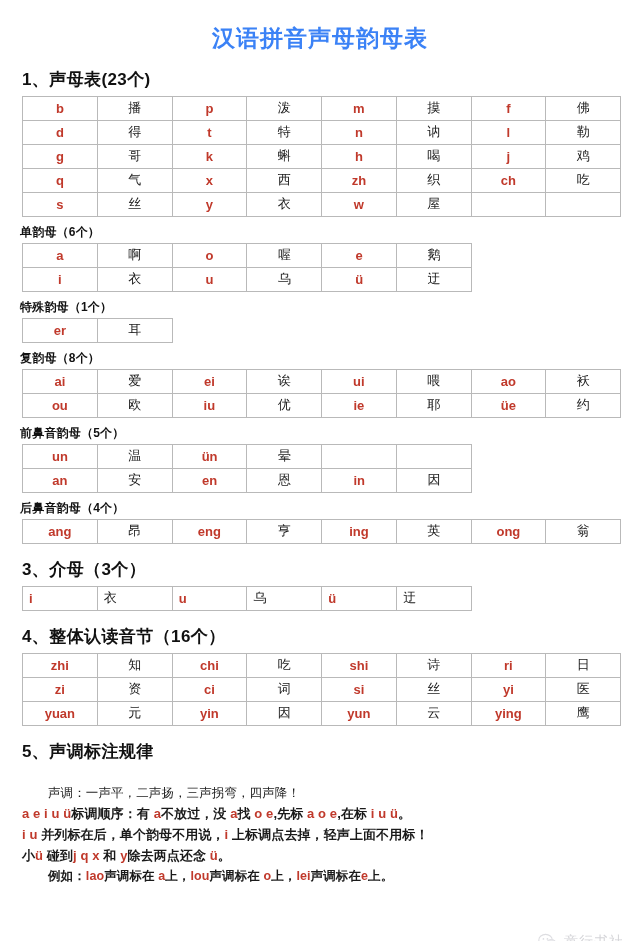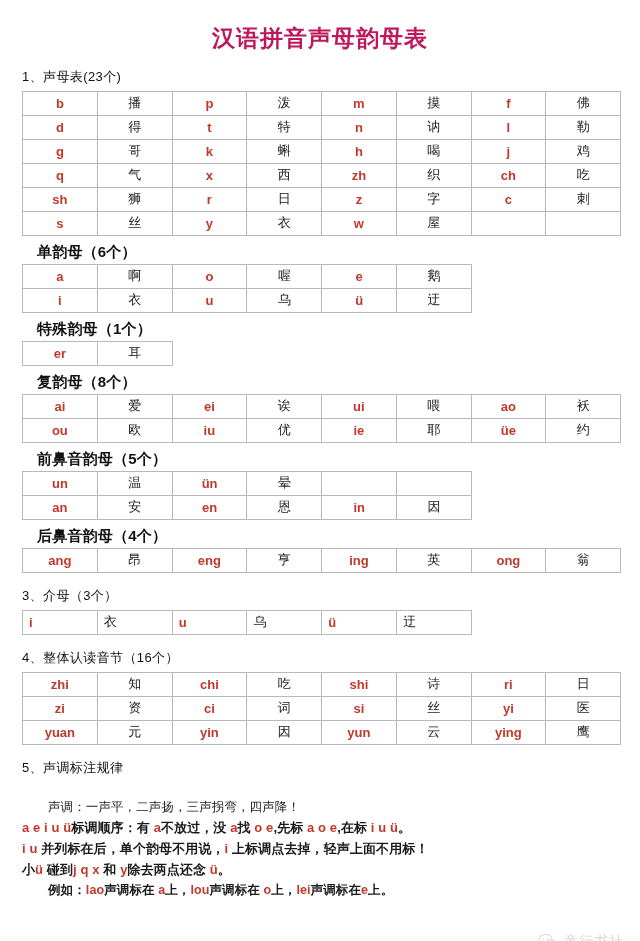--- a/index.html
+++ b/index.html
@@ -15,38 +15,38 @@
   }
 
   .page { position: relative; width: 640px; height: 941px; padding: 0 20px; }
 
   
   .doc-title {
     text-align: center;
     font-size: 23px;
     font-weight: bold;
     letter-spacing: 1px;
-    color: #be185d;
+    color: #3b82f6;
     margin: 24px 0 6px 0;
     line-height: 1.3;
   }
 
   
   .sec-head {
-    font-size: 13px;
-    font-weight: normal;
+    font-size: 17px;
+    font-weight: bold;
     color: #111;
     margin: 14px 0 5px 2px;
     letter-spacing: 0.4px;
   }
   .sub-head {
-    font-size: 15px;
+    font-size: 12px;
     font-weight: bold;
     color: #111;
-    margin: 7px 0 2px 17px;
+    margin: 7px 0 2px 0;
     letter-spacing: 0.2px;
   }
 
   
   table.pt {
     border-collapse: collapse;
     table-layout: fixed;
     margin: 0 0 0 2px;
   }
   table.pt td {
@@ -153,30 +153,20 @@
           </tr>
           <tr>
             <td class="py">q</td>
             <td class="hz">气</td>
             <td class="py">x</td>
             <td class="hz">西</td>
             <td class="py">zh</td>
             <td class="hz">织</td>
             <td class="py">ch</td>
             <td class="hz">吃</td>
-          </tr>
-          <tr>
-            <td class="py">sh</td>
-            <td class="hz">狮</td>
-            <td class="py">r</td>
-            <td class="hz">日</td>
-            <td class="py">z</td>
-            <td class="hz">字</td>
-            <td class="py">c</td>
-            <td class="hz">刺</td>
           </tr>
           <tr>
             <td class="py">s</td>
             <td class="hz">丝</td>
             <td class="py">y</td>
             <td class="hz">衣</td>
             <td class="py">w</td>
             <td class="hz">屋</td>
             <td class="empty py"></td>
             <td class="empty hz"></td>

